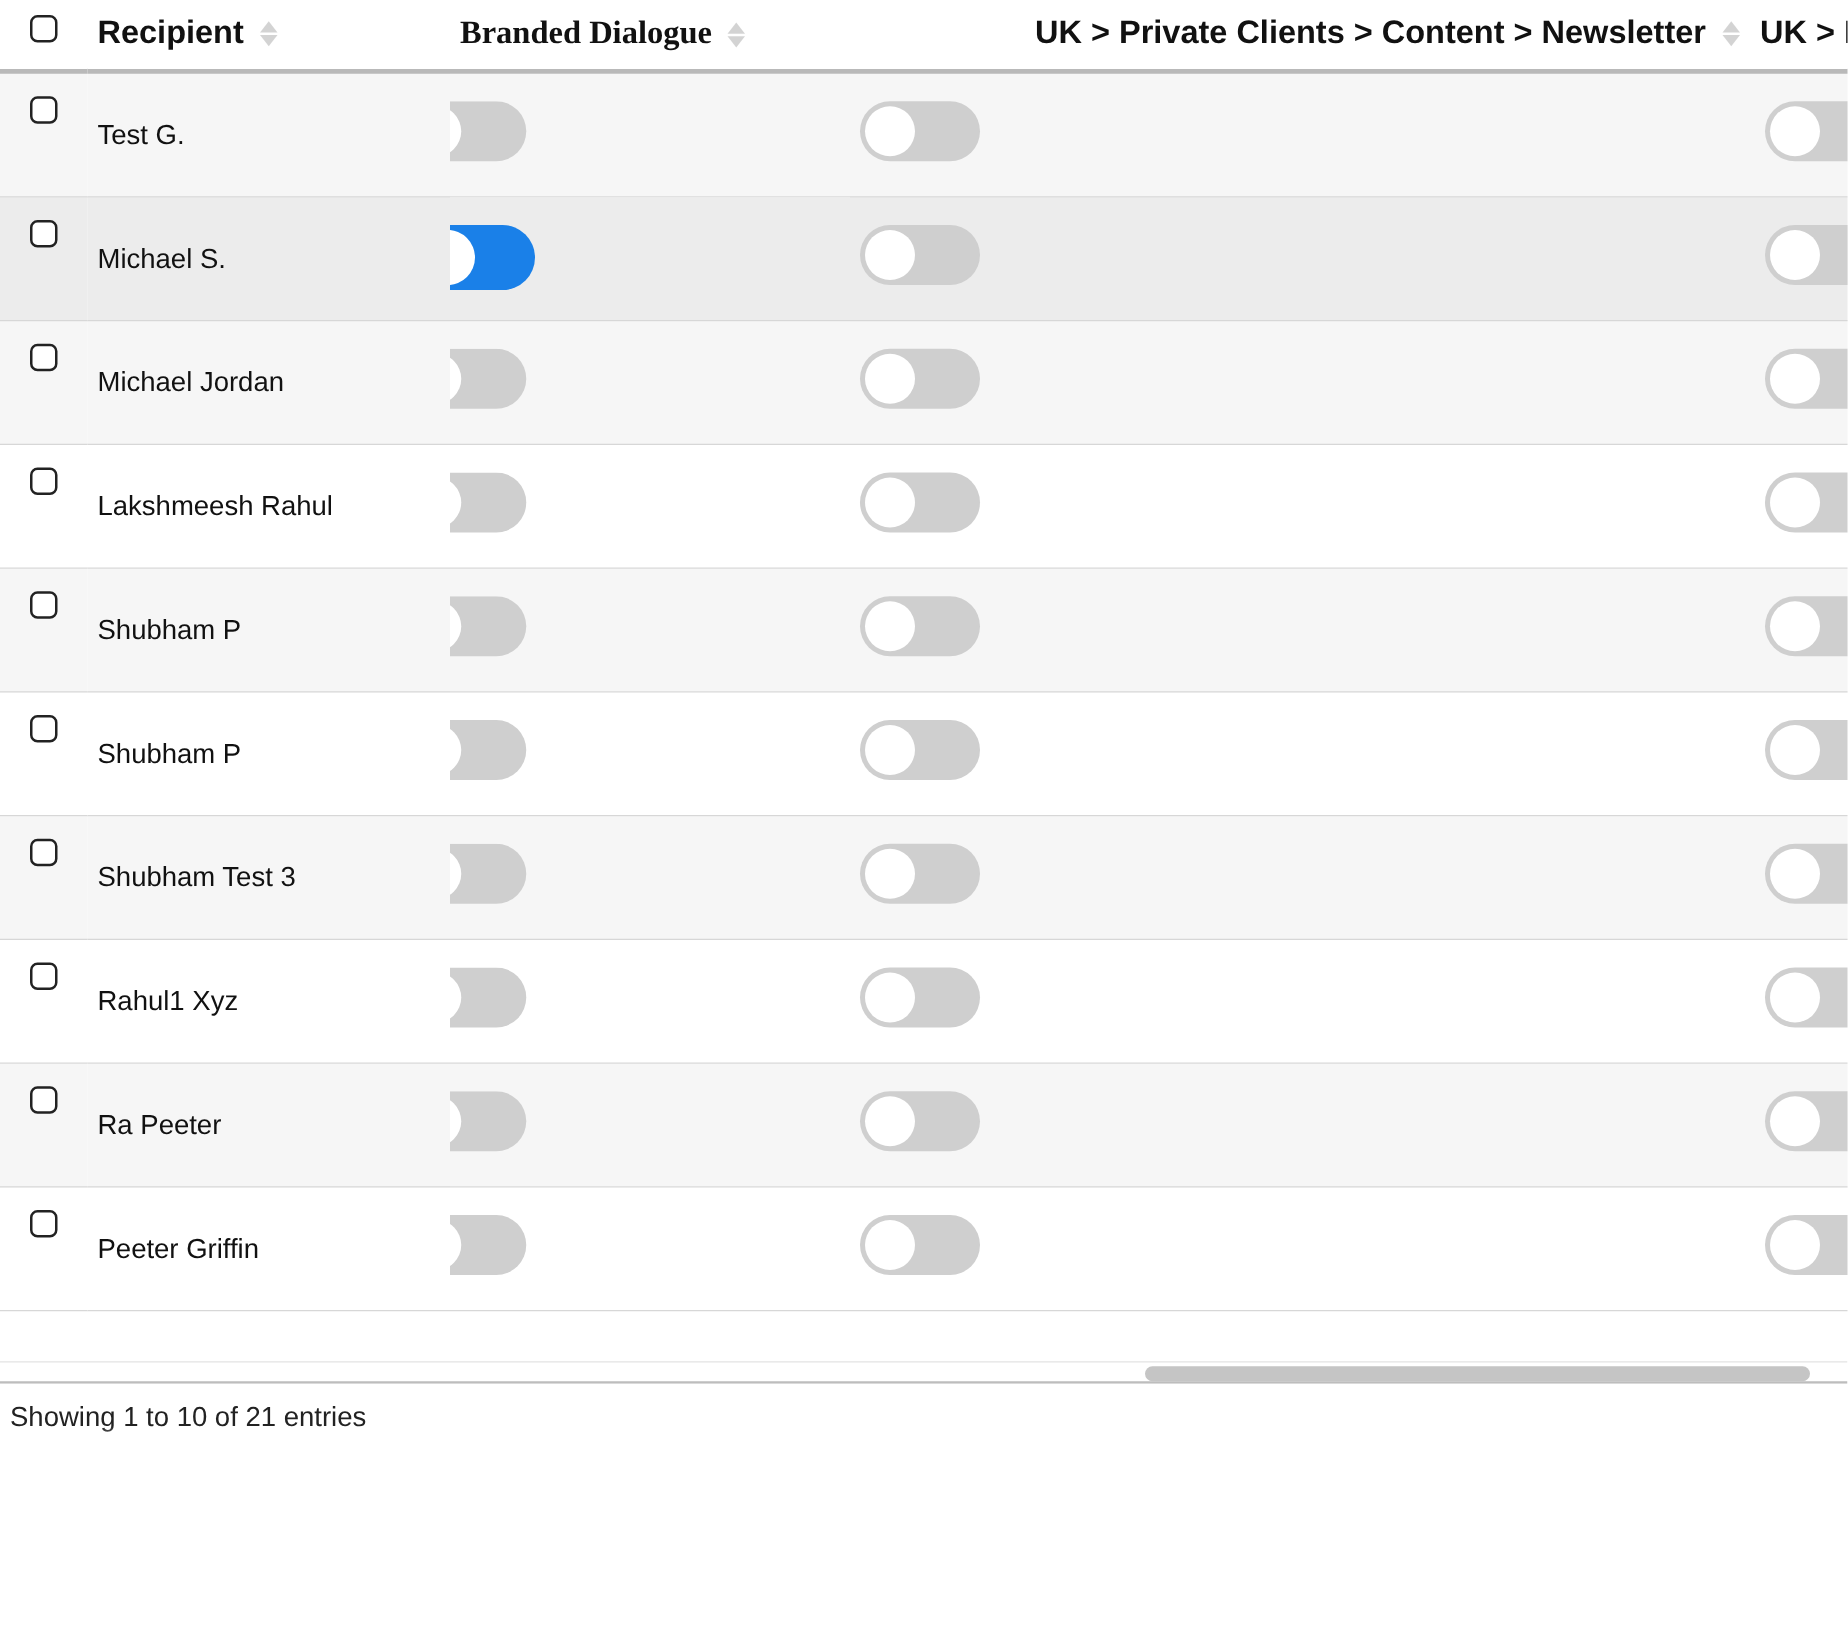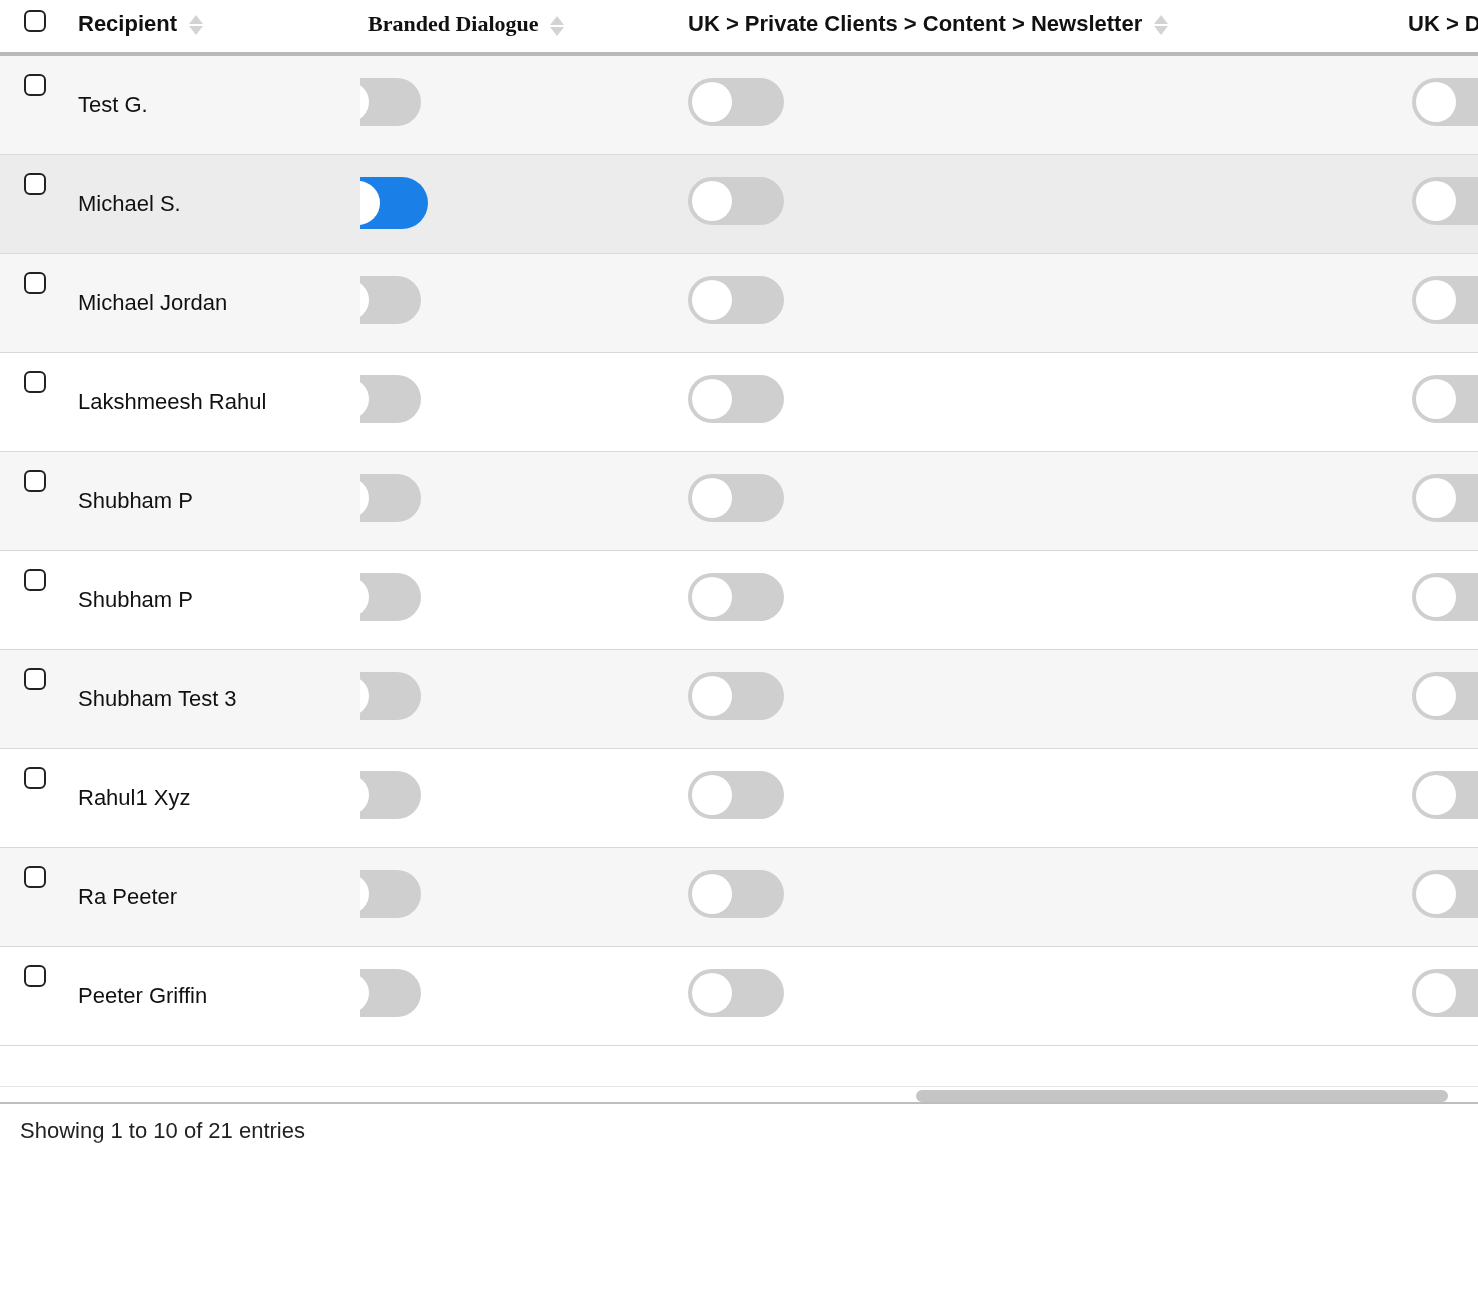--- a/index.html
+++ b/index.html
@@ -17,32 +17,32 @@
     position: relative;
   }
   table {
     border-collapse: collapse;
     width: 1550px; 
     table-layout: fixed;
   }
   thead th {
     text-align: left;
     font-weight: 700;
-    font-size: 22px;
+    font-size: 26px;
     padding: 10px 8px 14px 8px;
     border-bottom: 4px solid #b9b9b9;
     background: #fff;
     vertical-align: middle;
     position: relative;
     margin-left: 15px;
   }
   thead th.checkbox-col { width: 70px; text-align: center; }
   thead th.recipient-col { width: 290px; }
   thead th.branded-col { width: 320px; font-family: Liberation Serif, serif; }
-  thead th.newsletter-col { width: 720px; }
+  thead th.newsletter-col { width: 720px; text-align: right; }
   thead th.dfm-col { width: 150px; }
   .sort-icon {
     display: inline-flex;
     flex-direction: column;
     vertical-align: middle;
     margin-left: 6px;
     opacity: 0.25;
   }
   .sort-icon .tri-up,
   .sort-icon .tri-down {
@@ -143,21 +143,21 @@
     position: relative;
   }
   .scroll-thumb {
     position: absolute;
     top: 3px;
     height: 12px;
     border-radius: 6px;
     background: #c5c5c5;
   }
   .footer-text {
-    padding: 14px 4px 0 20px;
+    padding: 14px 4px 0 8px;
     font-size: 22px;
     color: #222;
     position: relative;
   }
   .footer-fade {
     position: absolute;
     left: 0; right: 0; bottom: -18px;
     height: 24px;
     background: linear-gradient(to top, #fff, rgba(255,255,255,0));
   }

